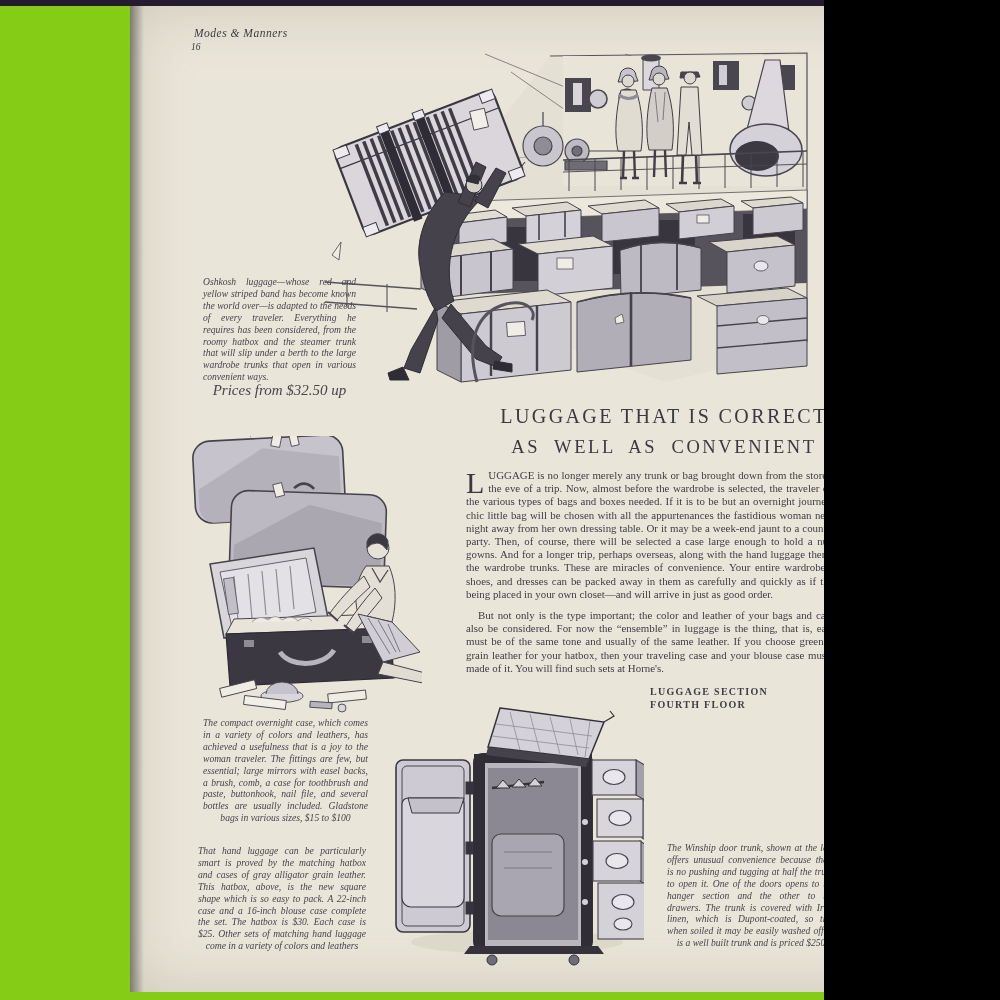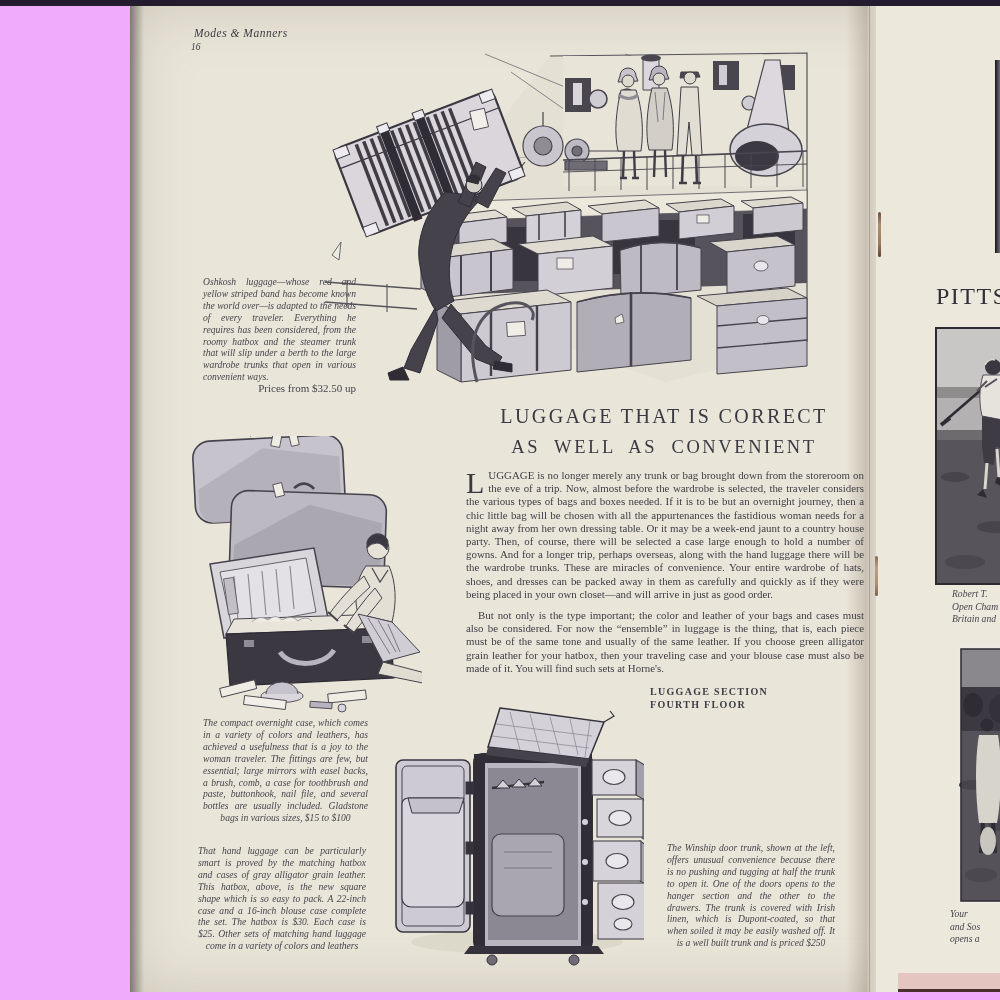--- a/index.html
+++ b/index.html
@@ -1,17 +1,17 @@
 <!DOCTYPE html>
 <html><head>
 <meta charset="utf-8">
 <style>
   html,body{margin:0;padding:0;background:#000;}
   *{box-sizing:border-box;}
-  .stage{position:relative;width:1000px;height:1000px;background:#f0abfc;overflow:hidden;
+  .stage{position:relative;width:824px;height:1000px;background:#84cc16;overflow:hidden;
          font-family:"Liberation Serif","DejaVu Serif",serif;}
   .abs{position:absolute;}
   .paper{left:130px;top:6px;width:870px;height:986px;background:#e9e5d8;
          box-shadow:inset 0 0 60px rgba(120,110,90,.25);}
   .paper-right-tint{left:868px;top:6px;width:132px;height:986px;background:#ece8dc;}
   .paper-left-edge{left:130px;top:6px;width:14px;height:986px;
         background:linear-gradient(to right,rgba(20,15,10,.45),rgba(20,15,10,0));}
   .top-strip{left:0;top:0;width:1000px;height:6px;background:#241b2e;}
   .gutter{left:846px;top:6px;width:30px;height:986px;
         background:linear-gradient(to right,rgba(90,75,55,0),rgba(90,75,55,.22) 65%,rgba(60,48,35,.10));}
@@ -21,21 +21,21 @@
   .pink-edge{left:898px;top:973px;width:102px;height:19px;background:#e5c5bf;border-bottom:3px solid #4a2e2e;}
   .sliver{left:995px;top:60px;width:5px;height:193px;
         background:linear-gradient(to right,#29262f,#716e74);border-left:1px solid #1c1a21;}
 
   .masthead{font-style:italic;font-size:11.5px;letter-spacing:.5px;color:#3c3a44;}
   .pagenum{font-style:italic;font-size:9.5px;color:#3c3a44;}
 
   .caption{font-style:italic;font-size:9.6px;line-height:11.9px;color:#46444e;
            text-align:justify;}
   .center-last{text-align-last:center;font-style:italic;}
-  .cap-center{font-size:11px;color:#46444e;text-align:right;}
+  .cap-center{font-style:italic;font-size:15px;color:#46444e;text-align:center;}
 
   .title{font-size:20px;letter-spacing:2.4px;color:#3a3843;text-align:center;white-space:nowrap;}
   .title2{font-size:18.5px;letter-spacing:2.6px;word-spacing:7px;}
 
   .body-text{font-size:10.9px;line-height:13.2px;color:#3e3c46;text-align:justify;}
   .body-text p{margin:0;}
   .body-text .p2{text-indent:12px;margin-top:8px;}
   .dropcap{float:left;font-size:30px;line-height:25px;padding:1px 4px 0 0;color:#3a3843;}
 
   .section-note{font-weight:bold;font-size:10px;line-height:12.5px;letter-spacing:1.3px;

